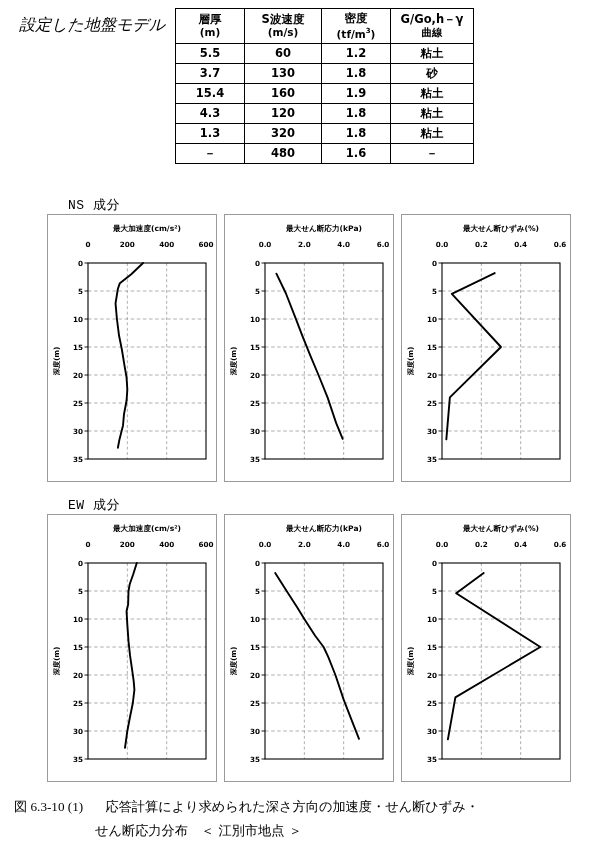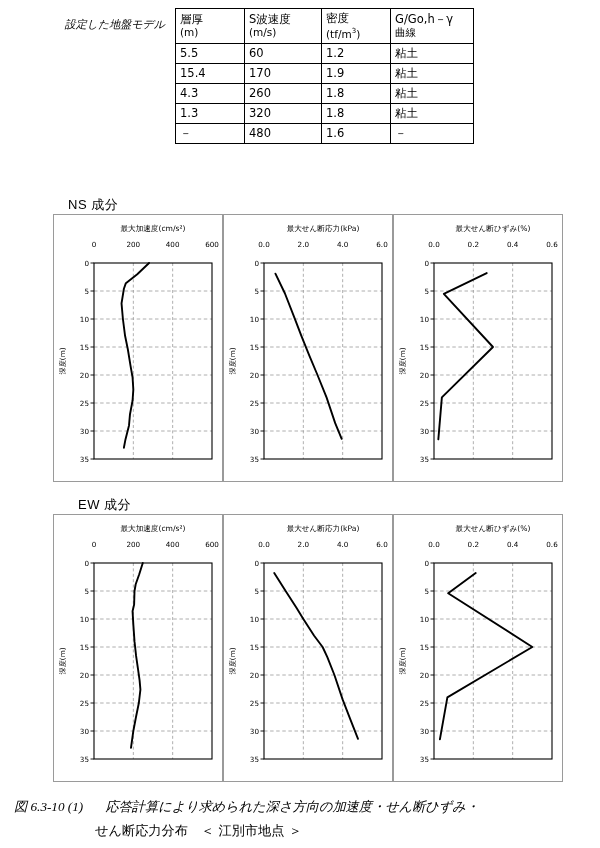--- a/index.html
+++ b/index.html
@@ -10,72 +10,72 @@
     color:#000;
     position:relative;
     overflow:hidden;
   }
   .page{position:relative;width:600px;height:848px;}
 
   
   .model-block{position:absolute;left:0;top:8px;width:600px;display:flex;align-items:flex-start;}
   .model-caption{
     width:165px;text-align:right;padding-right:10px;
-    font-style:italic;font-size:11px;line-height:14px;
+    font-style:italic;font-size:16px;line-height:14px;
     font-family:"DejaVu Sans","Liberation Sans",sans-serif;
     padding-top:10px;
   }
   table.model{
     border-collapse:collapse;
     font-family:"DejaVu Sans","Liberation Sans",sans-serif;
     font-size:11.5px;
     color:#000;
   }
   table.model th,table.model td{
     border:1px solid #000;
-    text-align:left;
+    text-align:center;
     vertical-align:middle;
     padding:1px 4px;
     height:17px;
     line-height:13px;
-    font-weight:normal;
+    font-weight:bold;
   }
   table.model th{height:32px;font-size:11.5px;}
   table.model th .u{display:block;font-size:10.5px;}
   .col-a{width:60px;}
   .col-b{width:68px;}
   .col-c{width:60px;margin-top:16px;}
   .col-d{width:74px;}
   sup{font-size:7px;vertical-align:super;}
 
   
   .comp-label{
     position:absolute;
     font-size:13px;
-    font-family:Liberation Sans, sans-serif;
+    font-family:Liberation Mono, monospace;
     letter-spacing:.5px;
   }
-  .panel-row{position:absolute;left:53px;display:flex;gap:0;}
+  .panel-row{position:absolute;left:47px;display:flex;gap:7px;font-weight:bold;}
   .panel{
     border:1px solid #9a9a9a;
     background:#fff;
     width:170px;height:268px;
     position:relative;
     box-sizing:border-box;
   }
   .panel svg{display:block;}
 
   
   .fig-caption{
     position:absolute;left:0;top:795px;width:600px;
     font-family:"DejaVu Sans","Liberation Sans",sans-serif;
     font-size:13.2px;line-height:24px;
     color:#000;
   }
-  .fig-caption .l1{padding-left:14px;font-style:italic;}
+  .fig-caption .l1{padding-left:14px;}
   .fig-caption .l2{padding-left:95px;}
   .fig-caption .num{font-family:"Liberation Serif","DejaVu Serif",serif;}
   text{font-family:"DejaVu Sans","Liberation Sans",sans-serif;}
 </style>
 </head>
 <body>
 
 <div class="page">
 
   <div class="model-block">
@@ -102,28 +102,34 @@
         </tr>
       </thead>
       <tbody id="model-body">
           <tr>
             <td class="col-a">5.5</td>
             <td class="col-b">60</td>
             <td class="col-c">1.2</td>
             <td class="col-d">粘土</td>
           </tr>
           <tr>
+            <td class="col-a">3.7</td>
+            <td class="col-b">130</td>
+            <td class="col-c">1.8</td>
+            <td class="col-d">砂</td>
+          </tr>
+          <tr>
             <td class="col-a">15.4</td>
-            <td class="col-b">170</td>
+            <td class="col-b">160</td>
             <td class="col-c">1.9</td>
             <td class="col-d">粘土</td>
           </tr>
           <tr>
             <td class="col-a">4.3</td>
-            <td class="col-b">260</td>
+            <td class="col-b">120</td>
             <td class="col-c">1.8</td>
             <td class="col-d">粘土</td>
           </tr>
           <tr>
             <td class="col-a">1.3</td>
             <td class="col-b">320</td>
             <td class="col-c">1.8</td>
             <td class="col-d">粘土</td>
           </tr>
           <tr>
@@ -241,21 +247,21 @@
           <line x1="40" y1="216" x2="158" y2="216" stroke="#9a9a9a" stroke-width="0.8" stroke-dasharray="3.5,2.6"></line>
           <text x="35" y="246.6" text-anchor="end" font-size="7.2">35</text>
           <line x1="36.5" y1="244" x2="40" y2="244" stroke="#000" stroke-width="0.9"></line>
           <rect x="40" y="48" width="118" height="196" fill="none" stroke="#000" stroke-width="1.1"></rect>
           <text x="0" y="0" text-anchor="middle" font-size="7.2" transform="translate(11,146) rotate(-90)">深度(m)</text>
           <polyline points="92.71,58.08 49.83,78.80 99.00,132.00 47.87,182.40 44.33,224.40" fill="none" stroke="#000" stroke-width="1.9" stroke-linejoin="round" stroke-linecap="round"></polyline>
         </svg>
       </div>
     </div>
 
-  <div class="comp-label" style="left:68px;top:496px;margin-left:10px;">EW 成分</div>
+  <div class="comp-label" style="left:68px;top:496px;">EW 成分</div>
   <div class="panel-row" id="row-ew" style="top:514px;">
       <div class="panel">
         <svg width="168" height="266" viewBox="0 0 168 266">
           <text x="99" y="16" text-anchor="middle" font-size="7.6">最大加速度(cm/s²)</text>
           <text x="40" y="32" text-anchor="middle" font-size="7.2">0</text>
           <text x="79.33333333333333" y="32" text-anchor="middle" font-size="7.2">200</text>
           <line x1="79.33333333333333" y1="48" x2="79.33333333333333" y2="244" stroke="#9a9a9a" stroke-width="0.8" stroke-dasharray="3,2.4"></line>
           <text x="118.66666666666666" y="32" text-anchor="middle" font-size="7.2">400</text>
           <line x1="118.66666666666666" y1="48" x2="118.66666666666666" y2="244" stroke="#9a9a9a" stroke-width="0.8" stroke-dasharray="3,2.4"></line>
           <text x="158" y="32" text-anchor="middle" font-size="7.2">600</text>

